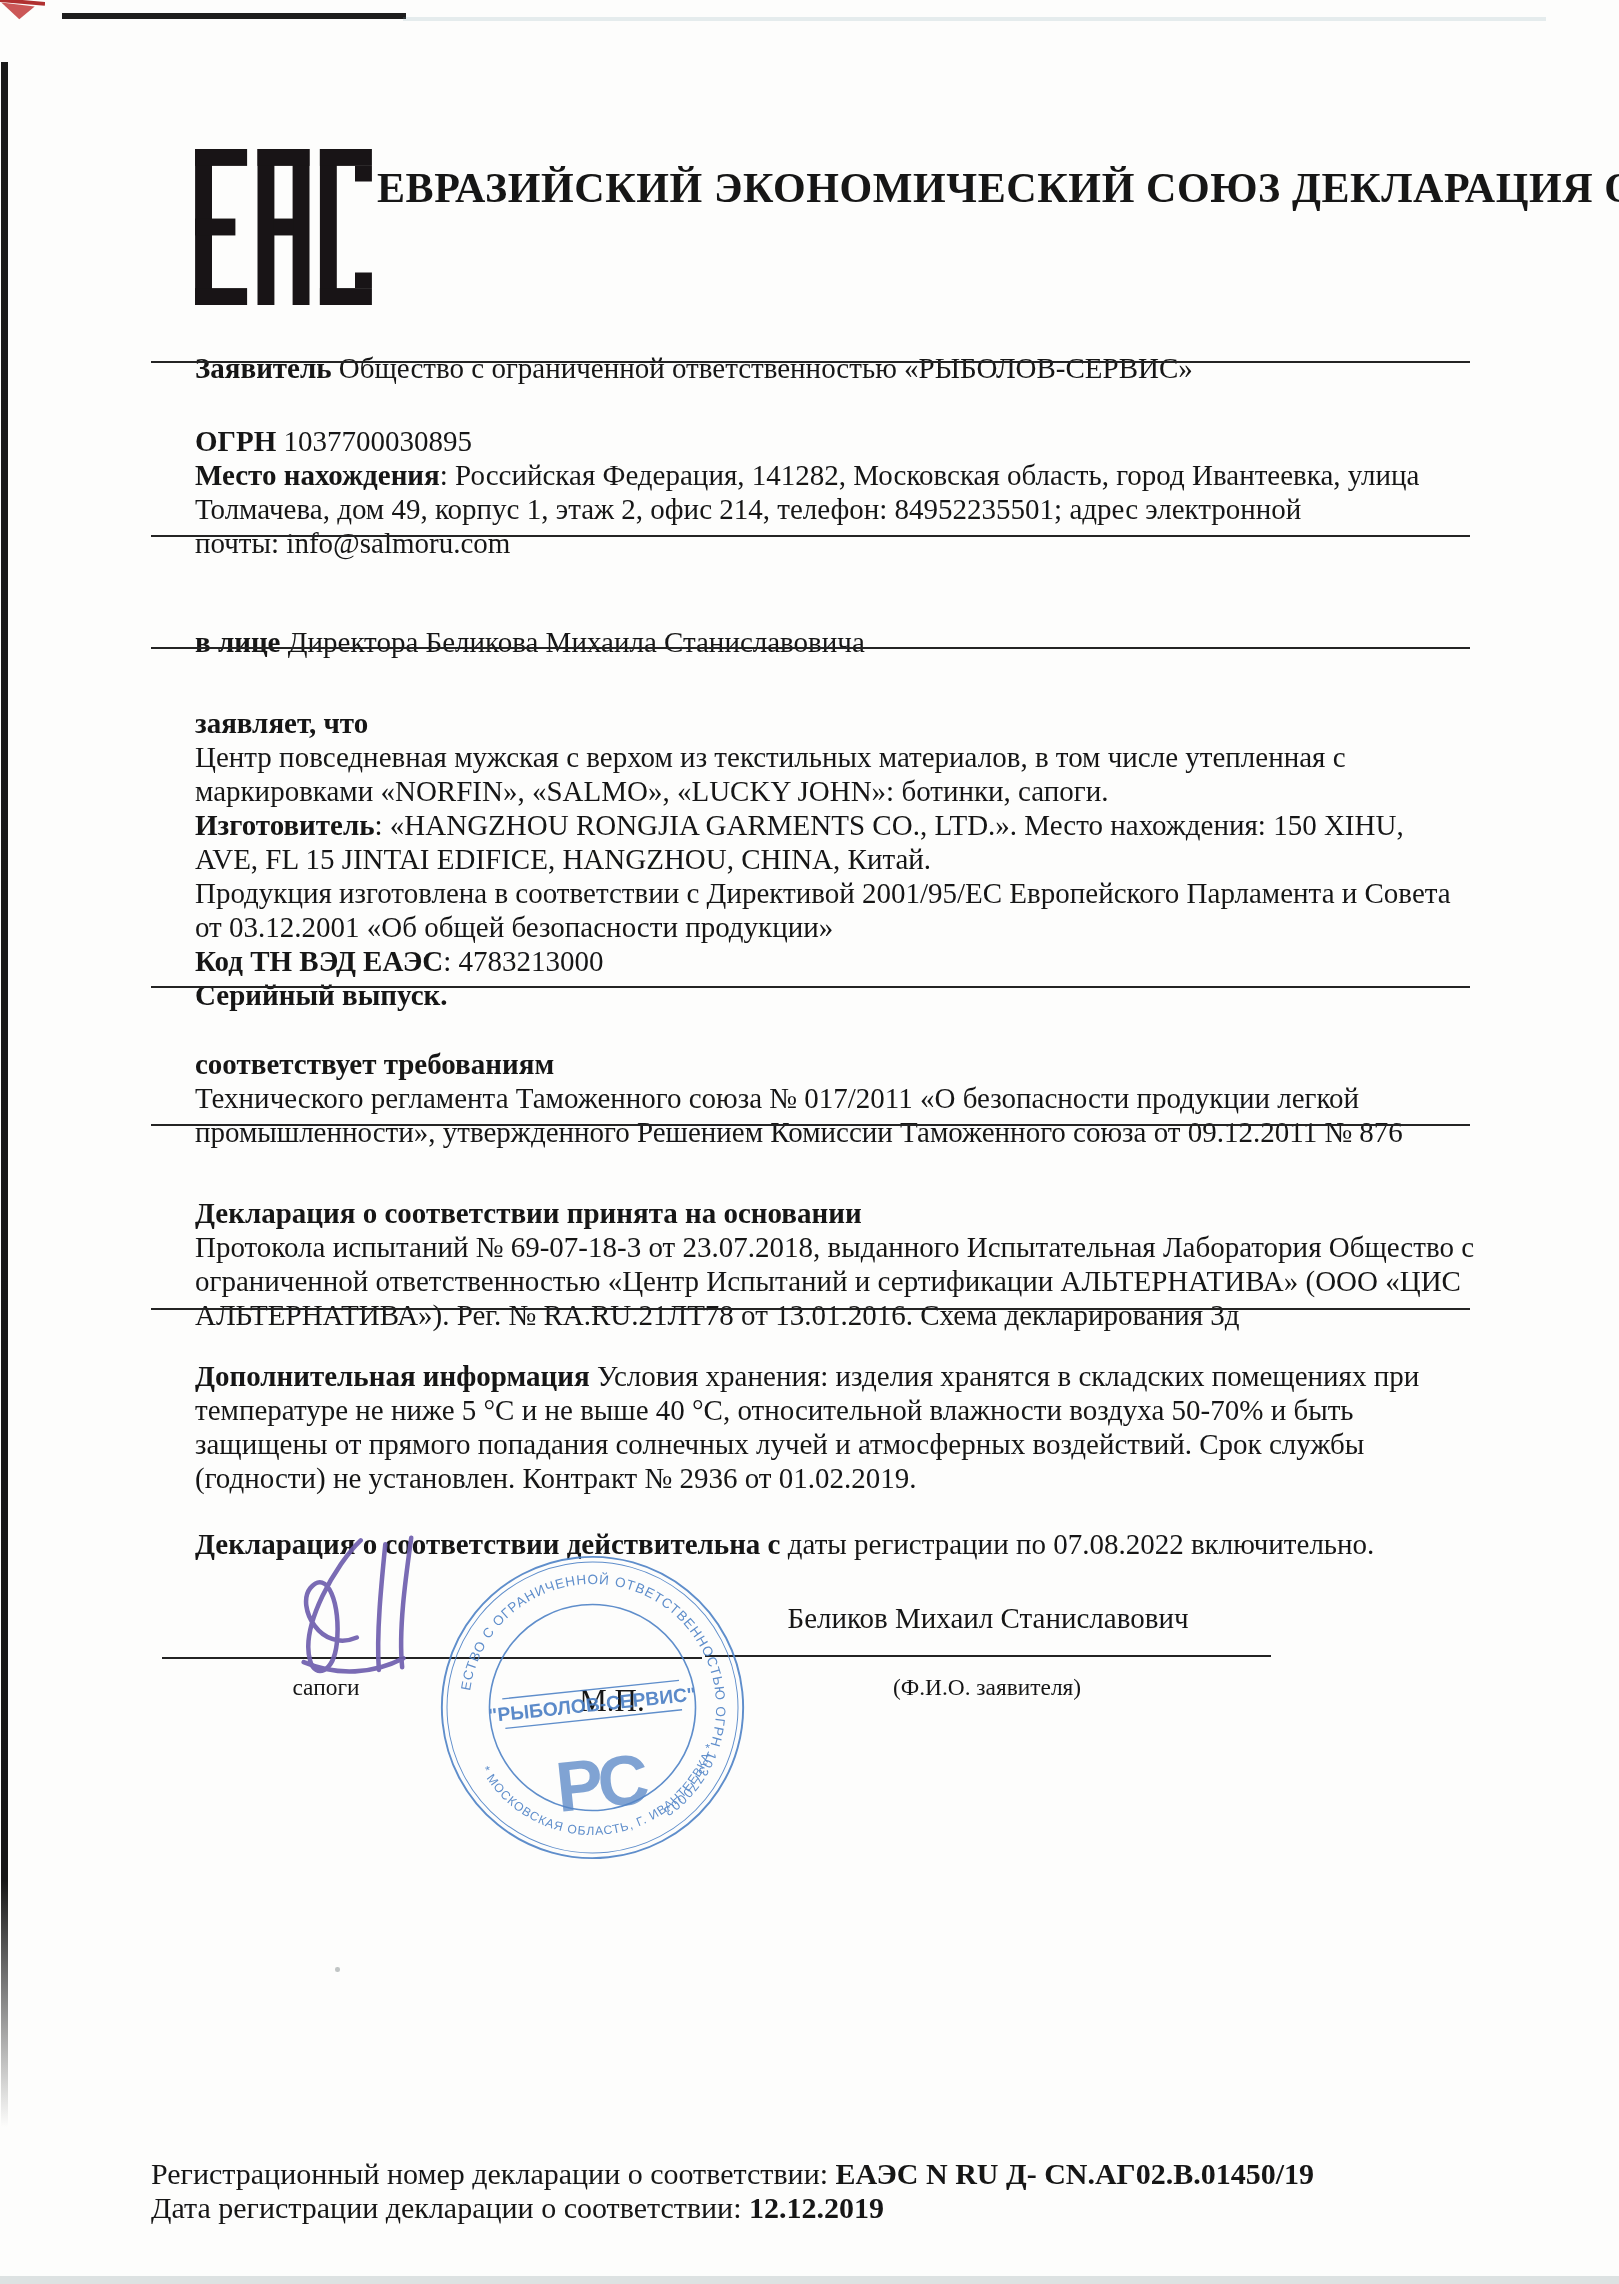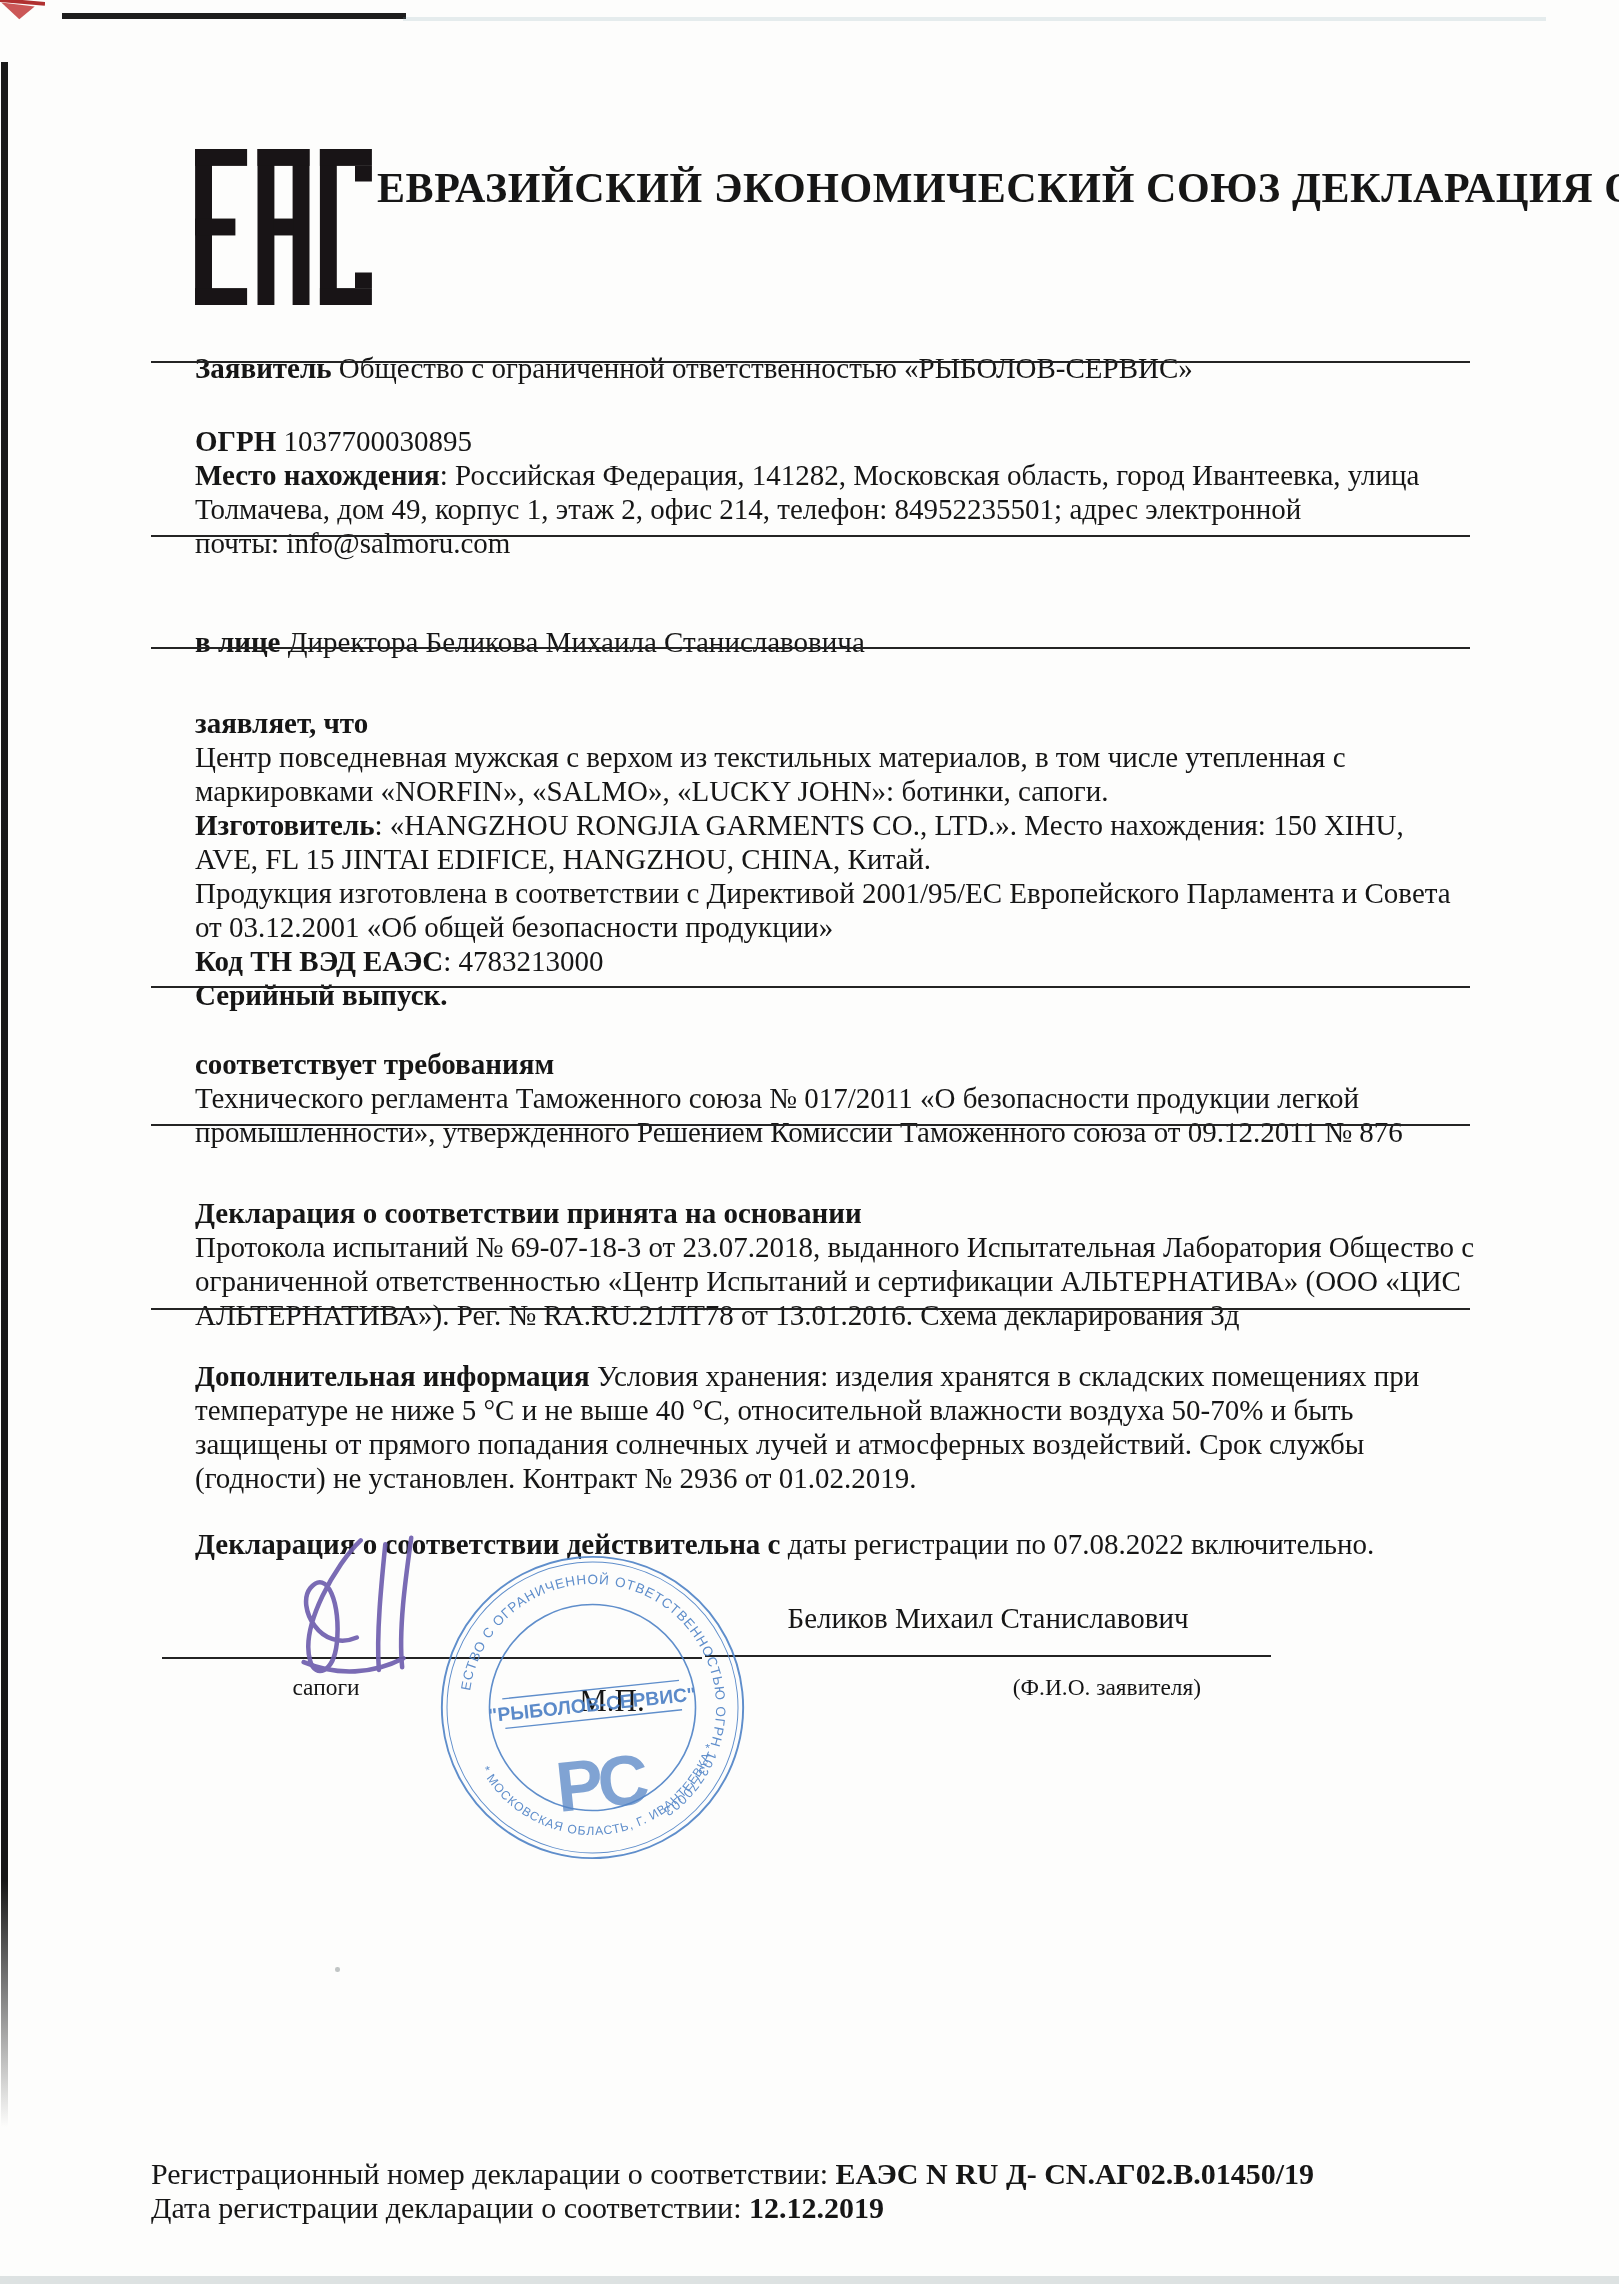--- a/index.html
+++ b/index.html
@@ -130,21 +130,21 @@
 
   <p class="row" style="top:1498px">
     <span class="line"><span class="b">Декларация о соответствии действительна с</span><span> даты регистрации по 07.08.2022 включительно.</span></span>
   </p>
 
   <div class="sig-line" style="left:162px;top:1657px;width:540px;"></div>
   <div class="sig-line" style="left:705px;top:1655px;width:566px;"></div>
 
   <div class="name-row">Беликов Михаил Станиславович</div>
   <div class="small-caption" style="left:245px;top:1674px;width:162px;">сапоги</div>
-  <div class="small-caption" style="left:773px;top:1674px;width:428px;text-align:right;">(Ф.И.О. заявителя)</div>
+  <div class="small-caption" style="left:773px;top:1674px;width:428px;">(Ф.И.О. заявителя)</div>
   <div class="mp" style="left:557px;top:1683px;width:110px;">М.П.</div>
 
   <svg class="signature" viewBox="0 0 320 230" fill="none" stroke="#6f5fae" stroke-width="7" stroke-linecap="round" stroke-linejoin="round">
     <path d="M158,16 C120,52 64,148 80,202 C88,230 116,220 121,176 C128,114 106,58 80,90 C58,118 96,190 152,166"></path>
     <path d="M236,12 C228,70 216,152 222,212"></path>
     <path d="M196,22 C190,82 182,160 186,216"></path>
     <path d="M70,204 C122,226 178,222 224,198"></path>
   </svg>
 
   <svg class="stamp" viewBox="0 0 480 480">

